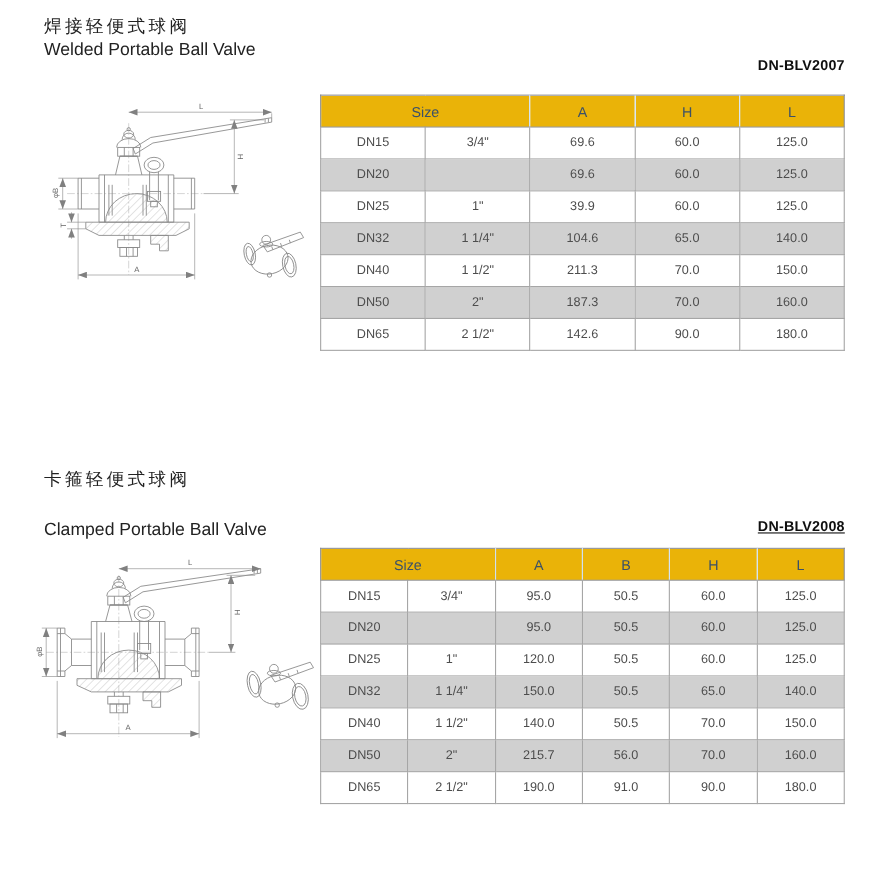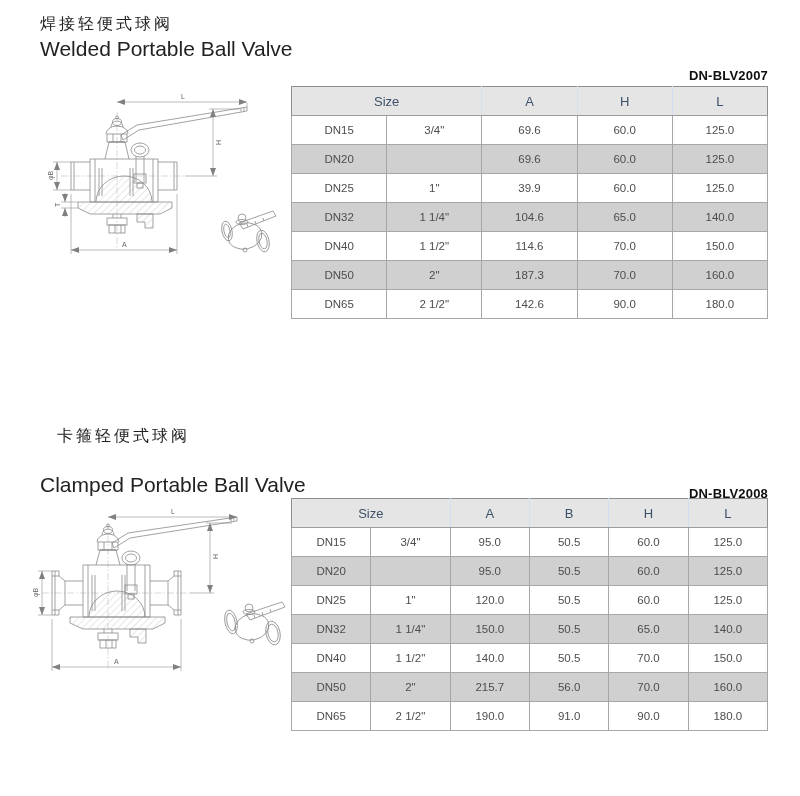--- a/index.html
+++ b/index.html
@@ -1,41 +1,41 @@
 <!DOCTYPE html>
 <html><head>
 <meta charset="utf-8">
 <style>
   html,body{margin:0;padding:0;background:#ffffff;}
   #page{position:relative;width:800px;height:796px;background:#ffffff;overflow:hidden;
         font-family:"Liberation Sans", sans-serif;color:#2b2b2b;}
   .abs{position:absolute;}
   .title-zh{font-size:16px;letter-spacing:3px;color:#222;}
-  .title-en{font-size:21px;color:#222;}
+  .title-en{font-size:16px;color:#222;}
   .model{width:477px;text-align:right;font-size:13px;font-weight:bold;color:#0f0f0f;letter-spacing:.2px;}
   table.spec{border-collapse:collapse;table-layout:fixed;width:477px;background:#fff;
              border:1px solid #8f8f8f;}
   table.spec th,table.spec td{height:28px;padding:0;text-align:center;vertical-align:middle;overflow:hidden;}
-  table.spec th{background:#e5e5e5;color:#3c5168;font-weight:400;font-size:13px;
+  table.spec th{background:#eab308;color:#3c5168;font-weight:400;font-size:13px;
                 border:1px solid #cfe0f2;border-top-color:#8f8f8f;border-bottom-color:#9c9c9c;}
   table.spec th:first-child{border-left-color:#8f8f8f;}
   table.spec th:last-child{border-right-color:#8f8f8f;}
   table.spec td{font-size:11.5px;color:#4d4d4d;border:1px solid #a6a6a6;background:#ffffff;}
   table.spec tbody tr:nth-child(even) td{background:#d0d0d0;}
   svg .thin{stroke:#8a8a8a;stroke-width:.8;fill:none;}
   svg text{font-family:"Liberation Sans", sans-serif;font-size:7px;fill:#666;}
 </style>
 </head>
 <body>
 
 <div id="page">
 
   <div class="abs title-zh" style="left:40px;top:14px;">焊接轻便式球阀</div>
   <div class="abs title-en" style="left:40px;top:37px;">Welded Portable Ball Valve</div>
-  <div class="abs model" style="left:291px;top:68px;">DN-BLV2007</div>
+  <div class="abs model" style="left:291px;top:52px;">DN-BLV2007</div>
 
   <svg class="abs" style="left:33px;top:90px;" width="262" height="175" viewBox="0 0 262 175">
     <defs>
       <pattern id="hA" width="5" height="5" patternUnits="userSpaceOnUse" patternTransform="rotate(45)">
         <line x1="0" y1="0" x2="0" y2="5" stroke="#9a9a9a" stroke-width="0.5"></line>
       </pattern>
       <marker id="arA" markerWidth="9" markerHeight="6" refX="8" refY="3" orient="auto-start-reverse" markerUnits="userSpaceOnUse">
         <path d="M0,0 L8,3 L0,6 Z" fill="#808080"></path>
       </marker>
     </defs>
@@ -152,44 +152,44 @@
       <tr>
           <td>DN32</td>
           <td>1 1/4"</td>
           <td>104.6</td>
           <td>65.0</td>
           <td>140.0</td>
         </tr>
       <tr>
           <td>DN40</td>
           <td>1 1/2"</td>
-          <td>114.6</td>
+          <td>211.3</td>
           <td>70.0</td>
           <td>150.0</td>
         </tr>
       <tr>
           <td>DN50</td>
           <td>2"</td>
           <td>187.3</td>
           <td>70.0</td>
           <td>160.0</td>
         </tr>
       <tr>
           <td>DN65</td>
           <td>2 1/2"</td>
           <td>142.6</td>
           <td>90.0</td>
           <td>180.0</td>
         </tr>
     </tbody>
   </table>
 
-  <div class="abs title-zh" style="left:57px;top:426px;">卡箍轻便式球阀</div>
+  <div class="abs title-zh" style="left:40px;top:426px;">卡箍轻便式球阀</div>
   <div class="abs title-en" style="left:40px;top:449px;margin-top:24px;">Clamped Portable Ball Valve</div>
-  <div class="abs model" style="left:291px;top:486px;">DN-BLV2008</div>
+  <div class="abs model" style="left:291px;top:471px;text-decoration:underline;">DN-BLV2008</div>
 
   <svg class="abs" style="left:28px;top:505px;" width="268" height="180" viewBox="0 0 268 180">
     <defs>
       <pattern id="hB" width="5" height="5" patternUnits="userSpaceOnUse" patternTransform="rotate(45)">
         <line x1="0" y1="0" x2="0" y2="5" stroke="#9a9a9a" stroke-width="0.5"></line>
       </pattern>
       <marker id="arB" markerWidth="9" markerHeight="6" refX="8" refY="3" orient="auto-start-reverse" markerUnits="userSpaceOnUse">
         <path d="M0,0 L8,3 L0,6 Z" fill="#808080"></path>
       </marker>
     </defs>

